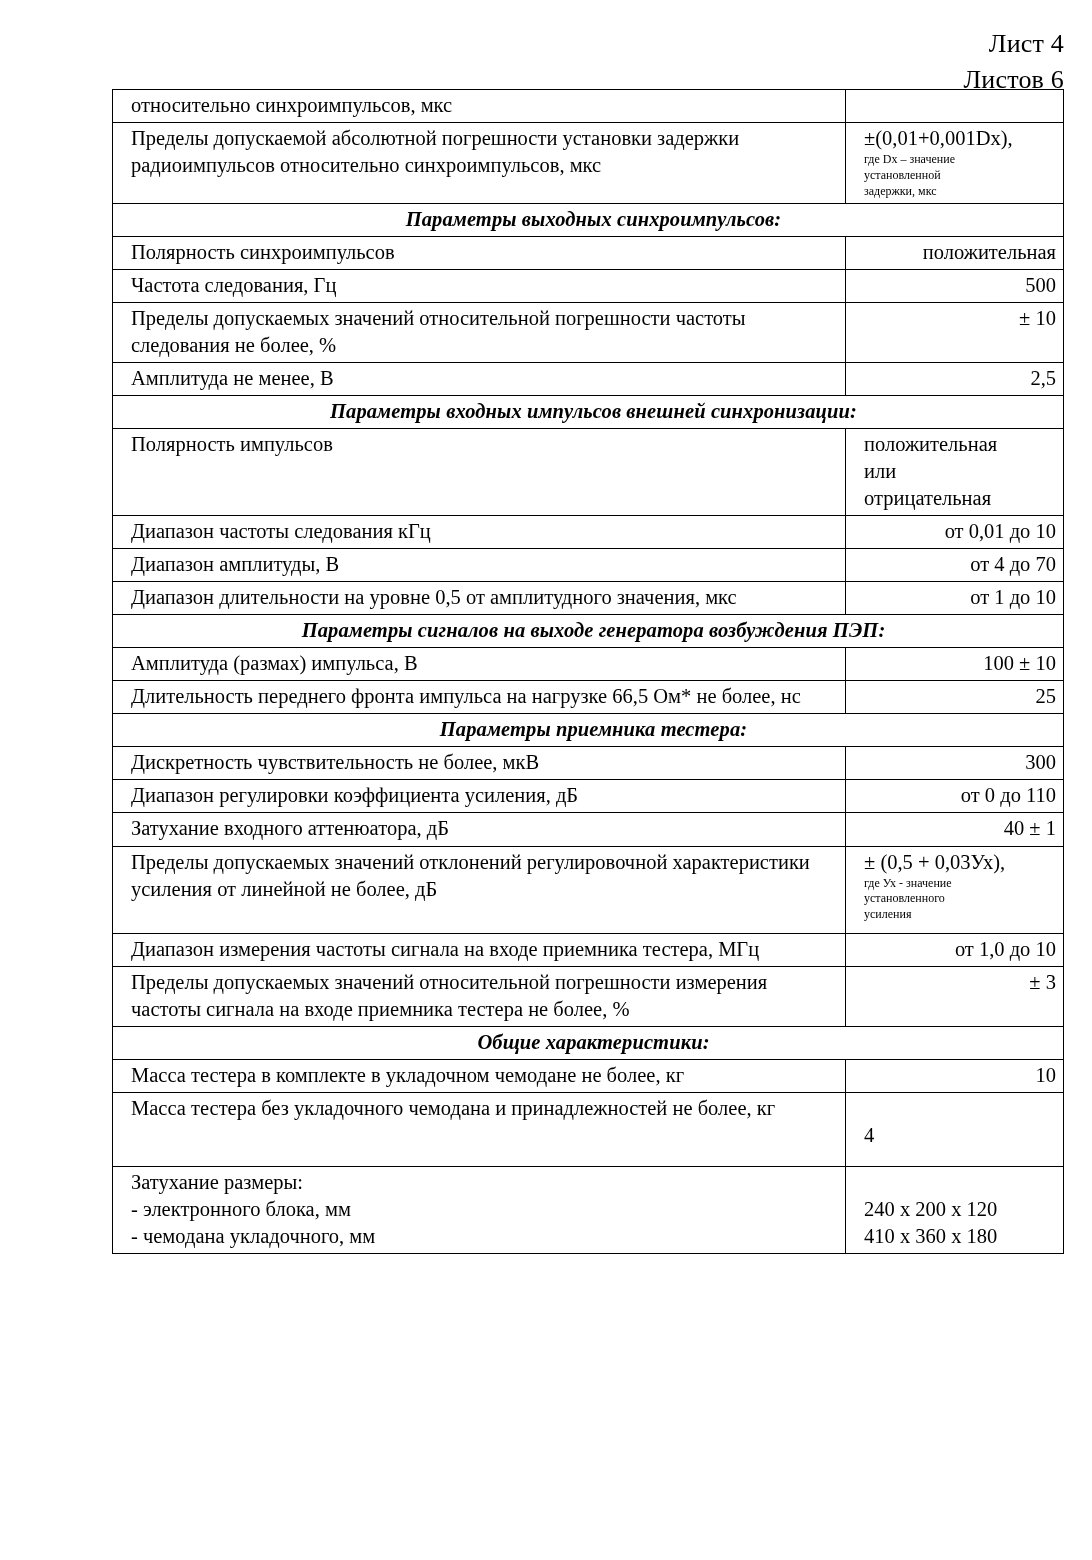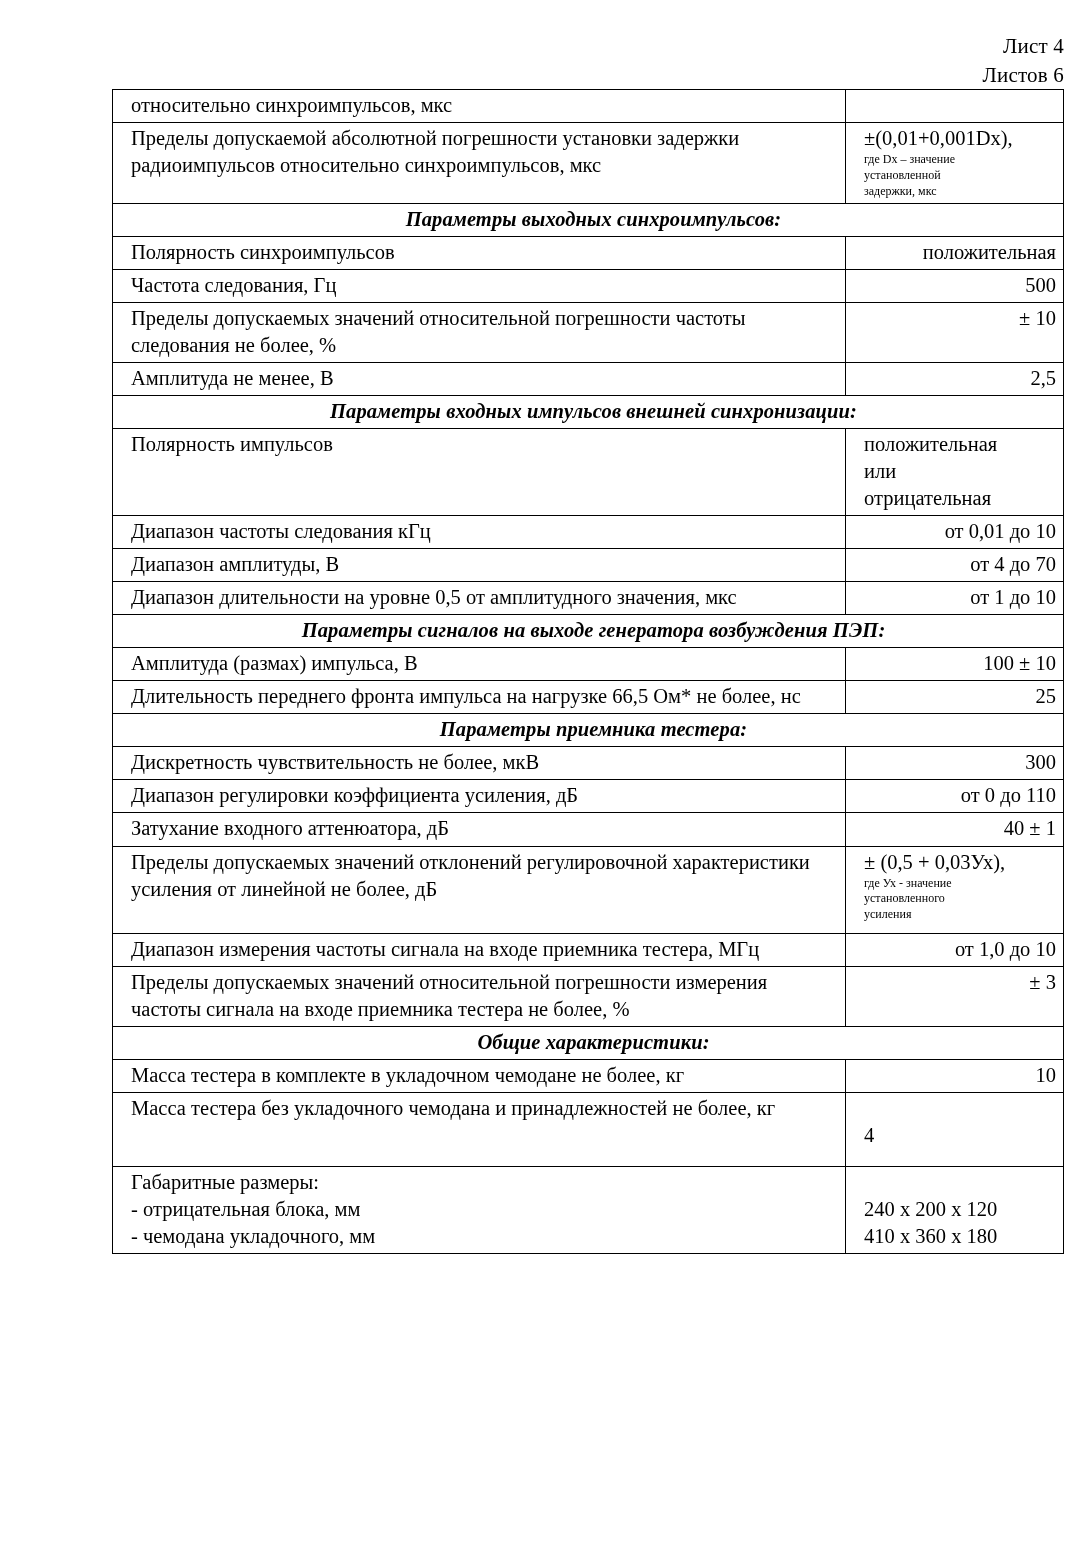--- a/index.html
+++ b/index.html
@@ -22,24 +22,23 @@
     height: 1560px;
     box-sizing: border-box;
   }
 
   
   .sheet-header {
     position: absolute;
     top: 26px;
     right: 28px;
     text-align: right;
-    font-size: 21px;
+    font-size: 26px;
     line-height: 1.38;
     letter-spacing: 0.2px;
-    margin-top: 6px;
   }
   .sheet-header div { white-space: nowrap; }
 
   
   .spec-table {
     position: absolute;
     left: 112px;
     top: 89px;
     width: 951px;
     border-collapse: collapse;
@@ -253,22 +252,22 @@
           <span class="blank-half"></span>
         </td>
         <td class="cell-val val-top">
           <span class="val-multi">&nbsp;</span>
           <span class="val-multi">4</span>
         </td>
       </tr>
 
       <tr>
         <td class="cell-name">
-          <span class="line">Габаритные размеры:</span>
-          <span class="line">- отрицательная блока, мм</span>
+          <span class="line">Затухание размеры:</span>
+          <span class="line">- электронного блока, мм</span>
           <span class="line">- чемодана укладочного, мм</span>
         </td>
         <td class="cell-val val-top">
           <span class="val-multi">&nbsp;</span>
           <span class="val-multi">240 x 200 x 120</span>
           <span class="val-multi">410 x 360 x 180</span>
         </td>
       </tr>
 
     </tbody>

